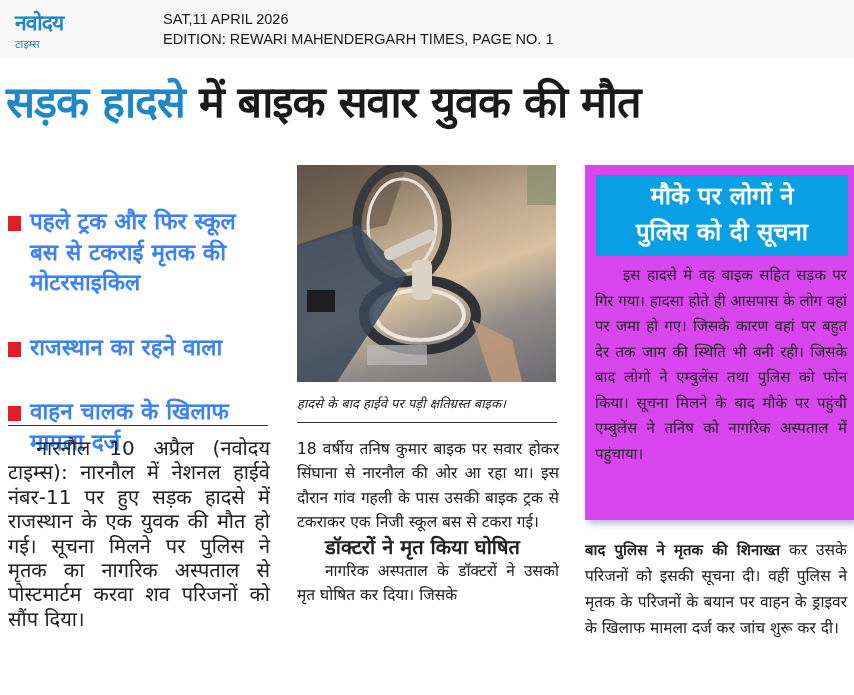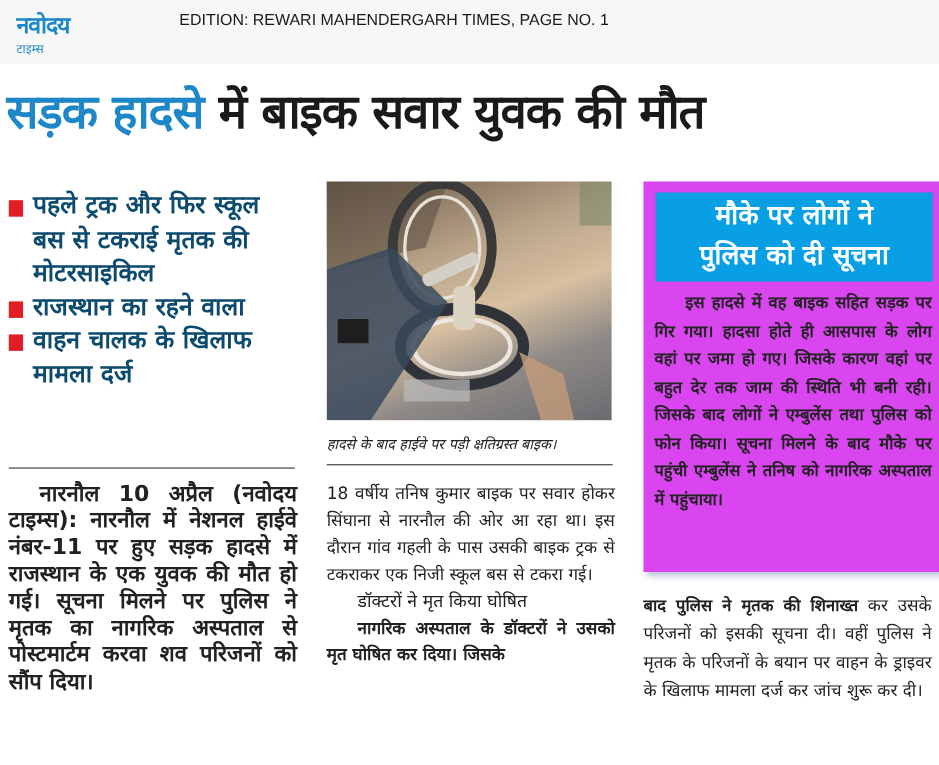--- a/index.html
+++ b/index.html
@@ -9,55 +9,56 @@
   .logo { position:absolute; left:14px; top:8px; display:flex; align-items:baseline;flex-direction:column; }
   .logo .main { font-size:21px; font-weight:bold; color:#1e87c8; letter-spacing:-1px; }
   .logo .sub { font-size:11px; color:#1e87c8; margin-left:1px; }
   .meta { position:absolute; left:163px; top:9px; font-family:"Liberation Sans", sans-serif;
           font-size:14.5px; line-height:20px; color:#1a1a1a; }
   .headline { position:absolute; left:6px; top:74px; width:848px; font-size:43px; font-weight:bold;
               line-height:56px; white-space:nowrap; letter-spacing:-1px; color:#1a1a1a; }
   .headline .blue { color:#1e87c8; }
 
   .col1 { position:absolute; left:8px; top:172px; width:262px; }
-  .hl-item { display:flex; align-items:flex-start; font-size:22.5px; font-weight:bold; line-height:30.5px; color:#0c4a6e; }
+  .hl-item { display:flex; align-items:flex-start; font-size:22.5px; font-weight:bold; line-height:30.5px; color:#3b82f6;margin-top:34px; }
   .hl-item .sq { width:13px; height:15px; background:#e21d25; flex:0 0 13px; margin:10px 9px 0 0; }
   .hl-rule { position:absolute; left:8px; top:425px; width:260px; border-top:1.5px solid #333; }
   .body1 { position:absolute; left:8px; top:436px; width:262px; font-size:20px; line-height:24.4px;
            text-align:justify; color:#222; }
-  .ind { text-indent:28px;font-weight:bold; }
+  .ind { text-indent:28px; }
 
   .photo { position:absolute; left:297px; top:165px; width:259px; height:217px; overflow:hidden;
            background:linear-gradient(160deg,#6a5a4a 0%,#bba58a 35%,#d8c0a0 55%,#8f8a86 75%,#6a6a70 100%); }
   .photo svg { position:absolute; left:0; top:0; }
   .caption { position:absolute; left:297px; top:394px; width:262px; font-size:13px; font-style:italic; color:#222; white-space:nowrap; }
   .cap-rule { position:absolute; left:297px; top:422px; width:260px; border-top:1.5px solid #333; }
   .body2 { position:absolute; left:297px; top:437px; width:262px; font-size:15.5px; line-height:24.4px;
            text-align:justify; color:#222; }
-  .subhead { font-weight:normal; font-size:16px; text-indent:28px; }
+  .subhead { font-weight:bold; font-size:20px; text-indent:28px; }
 
   .box { position:absolute; left:585px; top:165px; width:269px; height:355px; background:#d946ef;
          box-shadow:3px 4px 6px rgba(120,140,180,0.55); }
   .box-title { position:absolute; left:11px; top:10px; width:252px; height:78px; background:#089fe5;
                color:#fff; font-size:24px; font-weight:bold; text-align:center; line-height:36px; padding-top:3px; }
   .box-body { position:absolute; left:10px; top:98px; width:252px; font-size:15px; line-height:25.5px;
               text-align:justify; color:#222; }
   .body3 { position:absolute; left:585px; top:537px; width:262px; font-size:15.5px; line-height:26px;
            text-align:justify; color:#222; }
   .body3 .lead { font-weight:bold; font-size:15px; }
 </style>
 </head>
 <body>
 
 <div class="hdr">
   <div class="logo">
     <span class="main">नवोदय</span>
     <span class="sub">टाइम्स</span>
   </div>
   <div class="meta">
+    <div>SAT,11 APRIL 2026</div>
     <div>EDITION: REWARI MAHENDERGARH TIMES, PAGE NO. 1</div>
   </div>
 </div>
 
 <div class="headline"><span class="blue">सड़क हादसे</span><span> में बाइक सवार युवक की मौत</span></div>
 
 <div class="col1">
   <div class="hl-item">
     <span class="sq"></span>
     <span>पहले ट्रक और फिर स्कूल बस से टकराई मृतक की मोटरसाइकिल</span>

